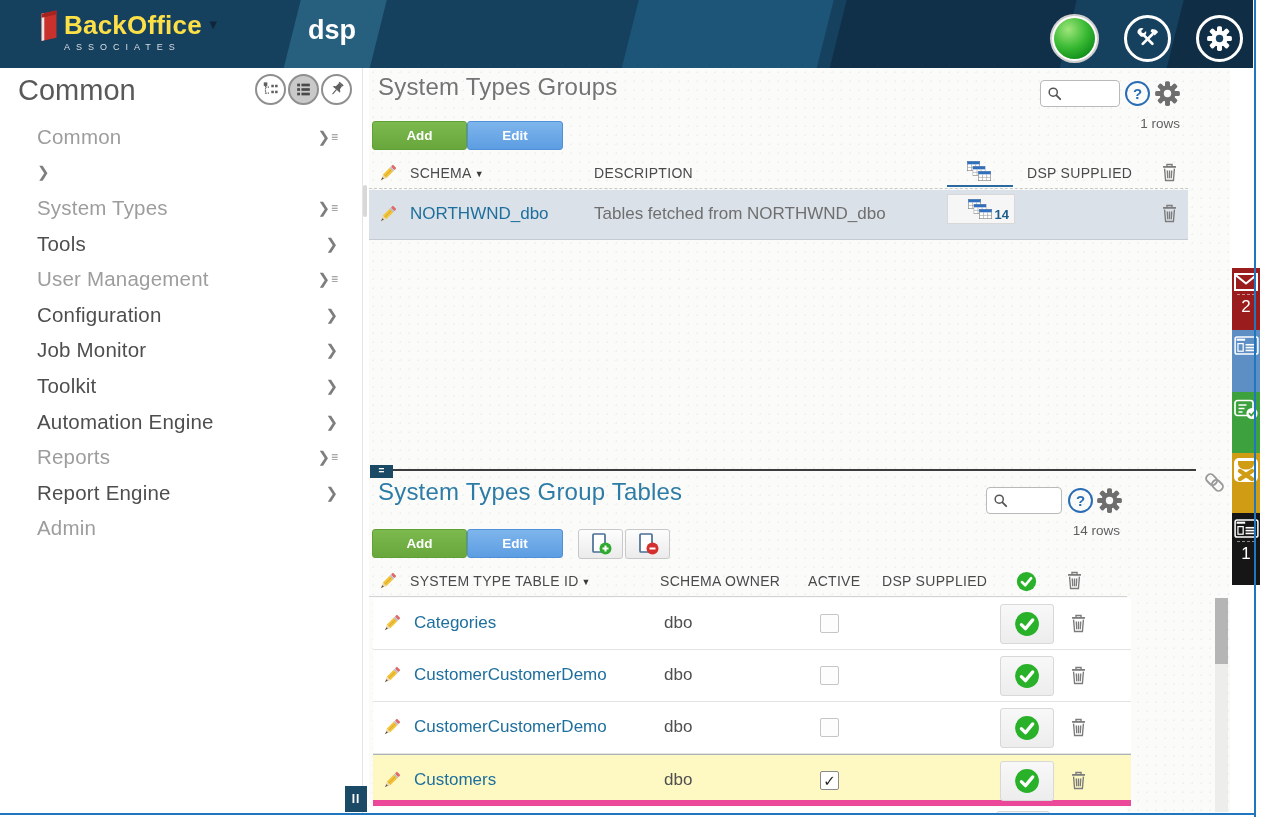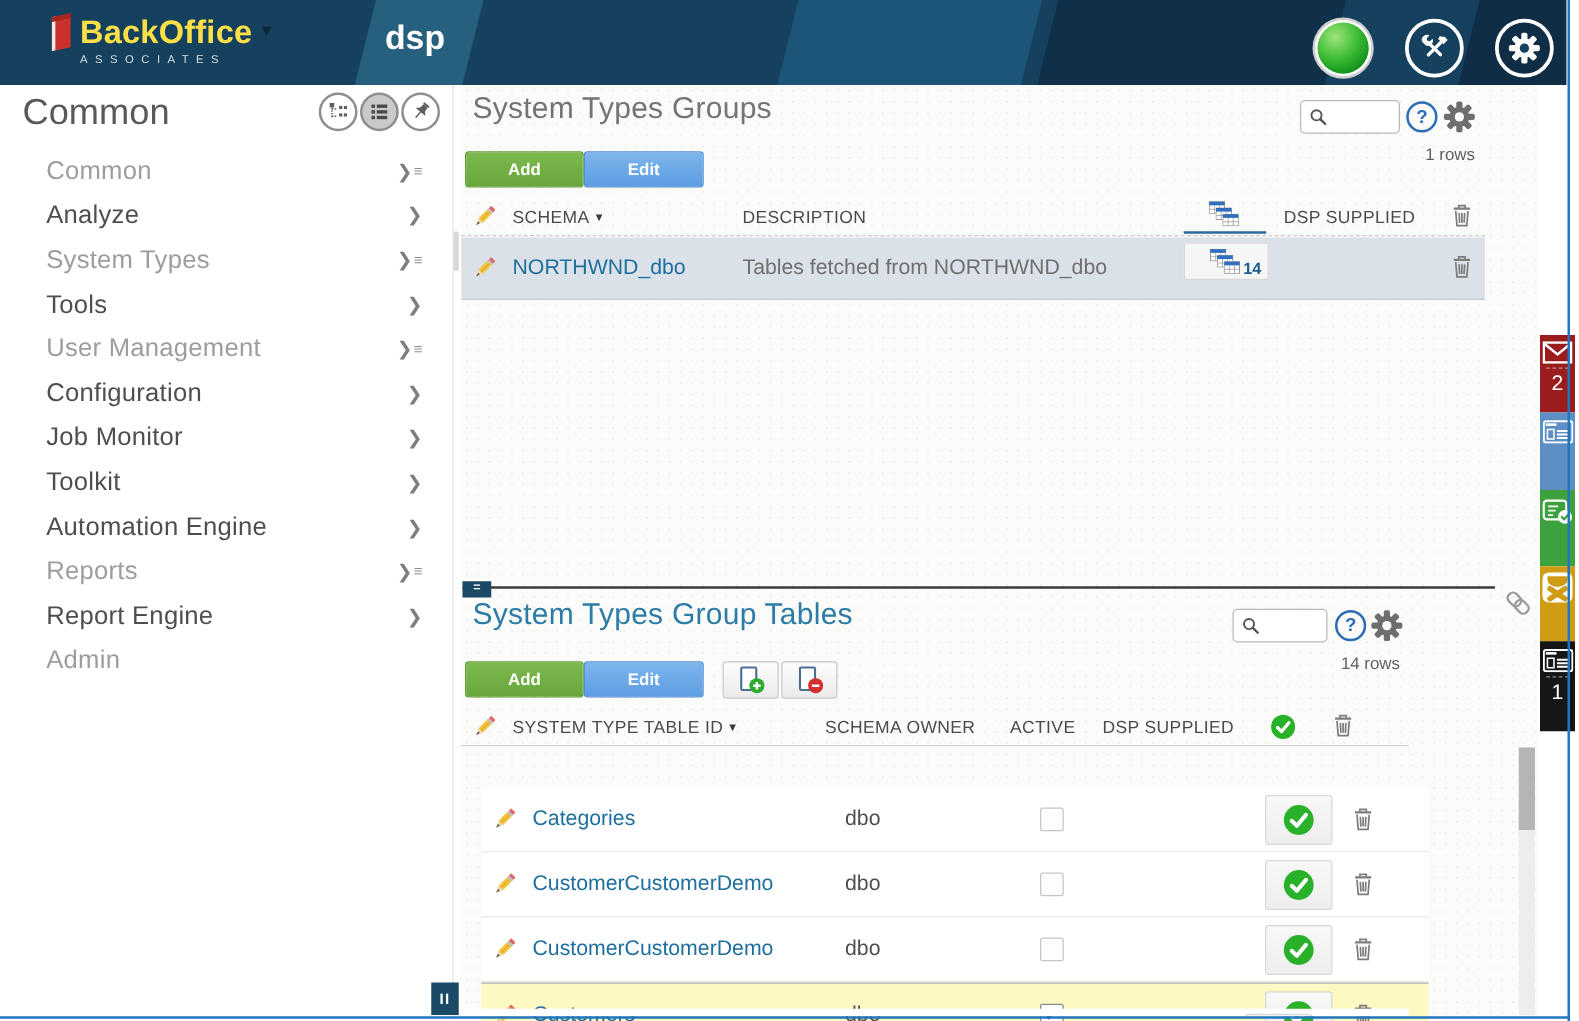--- a/index.html
+++ b/index.html
@@ -100,21 +100,21 @@
   #panel2 { left:369px; top:470px; width:861px; height:365px; }
   #panel2 .ptitle { position:absolute; left:9px; top:8px; color:#2d7ca6; }
   #panel2 .searchbox { position:absolute; left:617px; top:17px; width:76px; height:27px; }
   #panel2 .helpbtn { position:absolute; left:699px; top:18px; }
   #panel2 .gearbtn { position:absolute; left:727px; top:17px; }
   #panel2 .rowcount { position:absolute; left:631px; top:53px; }
   #panel2 .btn-add { position:absolute; left:3px; top:59px; width:95px; height:29px; line-height:27px; }
   #panel2 .btn-edit { position:absolute; left:98px; top:59px; width:96px; height:29px; line-height:27px; }
   .docbtn { position:absolute; top:59px; width:45px; height:30px; }
   .p2hdr { position:absolute; left:0; top:96px; width:758px; height:31px; border-bottom:1px solid #d2d2d2; }
-  .p2-row { position:absolute; left:16px; width:758px; height:52px; background:#fff; border-bottom:1px solid #e3e3e3;margin-top:32px; }
+  .p2-row { position:absolute; left:4px; width:758px; height:52px; background:#fff; border-bottom:1px solid #e3e3e3; }
   .p2-row.selected { background:#fef9c3; border-top:1px solid #adb3bb; border-bottom:6px solid #ec4899; }
   .p2-row .pencil { position:absolute; left:8px; top:15px; }
   .p2-row .cell-link { position:absolute; left:41px; top:15px; }
   .p2-row .celltext { position:absolute; left:291px; top:15px; color:#4f4f4f; }
   .checkbox { position:absolute; left:447px; top:16px; width:19px; height:19px; border:1px solid #c6c6c6;
     border-radius:2px; background:#fdfdfd; display:flex; align-items:center; justify-content:center; cursor:pointer; }
   .checkbox .mark { display:none; font-size:15px; color:#222; line-height:1; }
   .checkbox.checked { border-color:#8a8a8a; background:#fff; }
   .checkbox.checked .mark { display:block; }
   .row-check-btn { position:absolute; left:627px; top:6px; width:54px; height:40px;
@@ -329,21 +329,20 @@
   </div>
 </div>
 
 <div class="abs nav">
   <div class="nav-item light">
     <span class="nav-label">Common</span>
     <span class="nav-arrow">❯</span>
       <span class="nav-sub">≡</span>
   </div>
   <div class="nav-item dark">
-    <span class="nav-label">Analyze</span>
     <span class="nav-arrow">❯</span>
   </div>
   <div class="nav-item light">
     <span class="nav-label">System Types</span>
     <span class="nav-arrow">❯</span>
       <span class="nav-sub">≡</span>
   </div>
   <div class="nav-item dark">
     <span class="nav-label">Tools</span>
     <span class="nav-arrow">❯</span>

